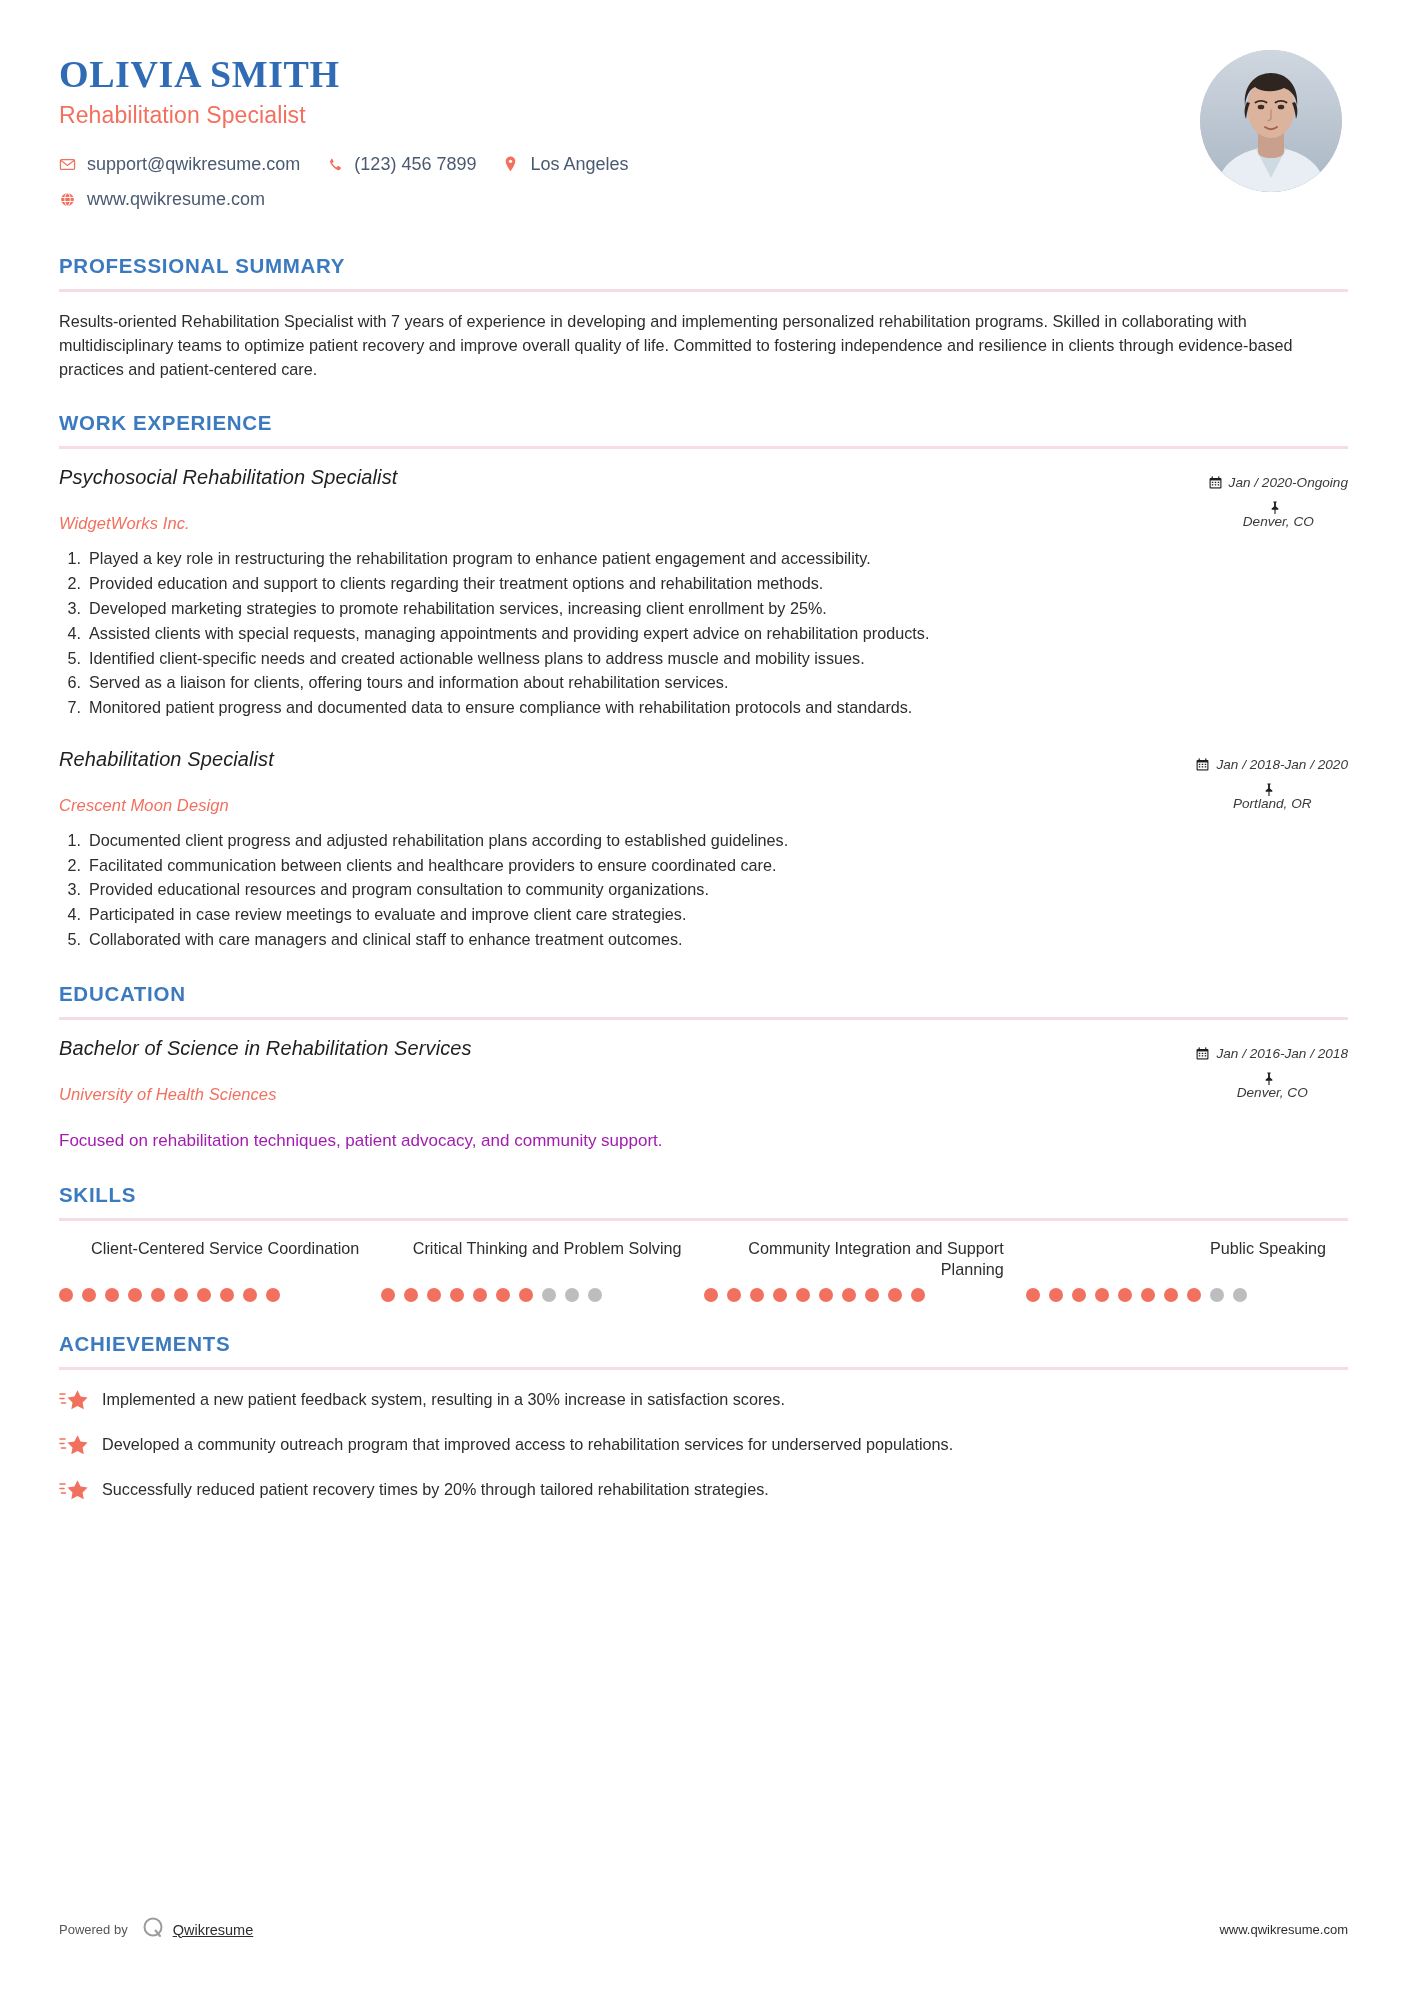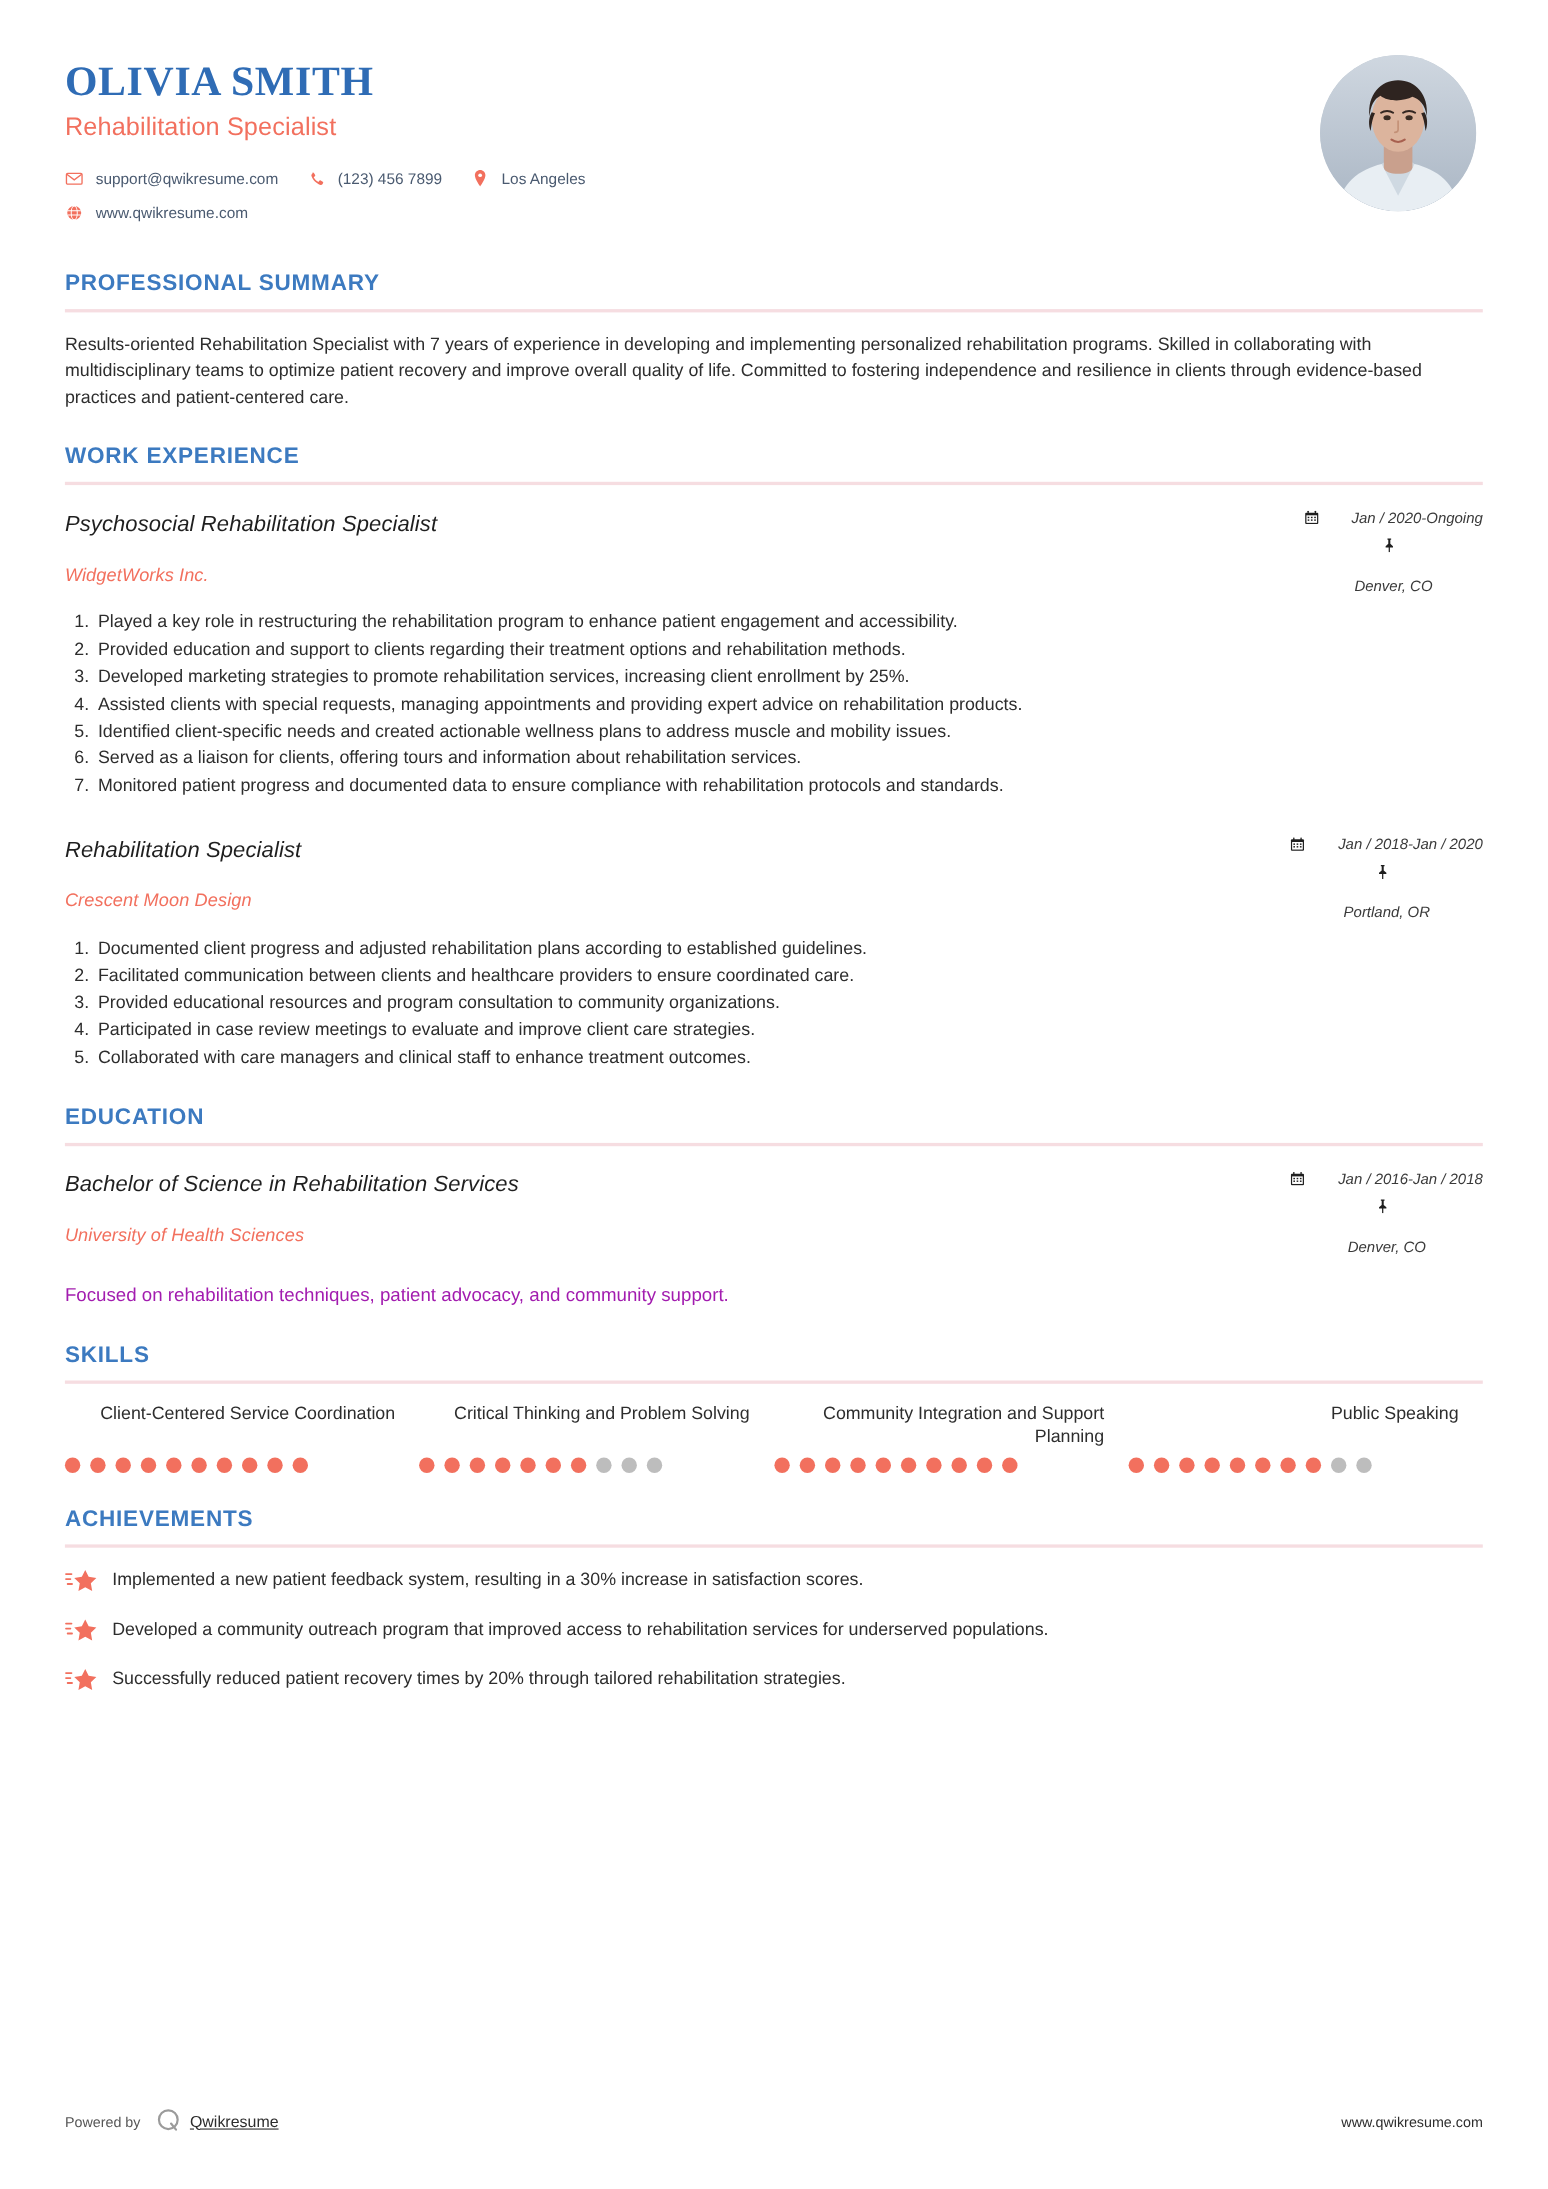--- a/index.html
+++ b/index.html
@@ -46,21 +46,21 @@
   .contact-row {
     display: flex;
     align-items: center;
     margin-bottom: 14px;
     flex-wrap: wrap;
   }
   .contact-item {
     display: flex;
     align-items: center;
     margin-right: 26px;
-    font-size: 14px;
+    font-size: 18px;
     color: #4a5a70;
     white-space: nowrap;
   }
   .contact-item .ico {
     display: inline-flex;
     align-items: center;
     justify-content: center;
     width: 17px;
     height: 17px;
     margin-right: 11px;
@@ -132,21 +132,20 @@
     margin-top: 25px;
     letter-spacing: 0.1px;
   }
   .meta-line {
     display: flex;
     align-items: center;
     justify-content: flex-end;
     font-size: 13.6px;
     color: #3a3a3a;
     white-space: nowrap;
-    gap: 23px;
   }
   .meta-line + .meta-line { margin-top: 11px; flex-direction: column; }
   .meta-line .ico {
     display: inline-flex;
     align-items: center;
     justify-content: center;
     width: 13px;
     height: 13px;
     margin-right: 7px;
     color: #1f1f1f;

